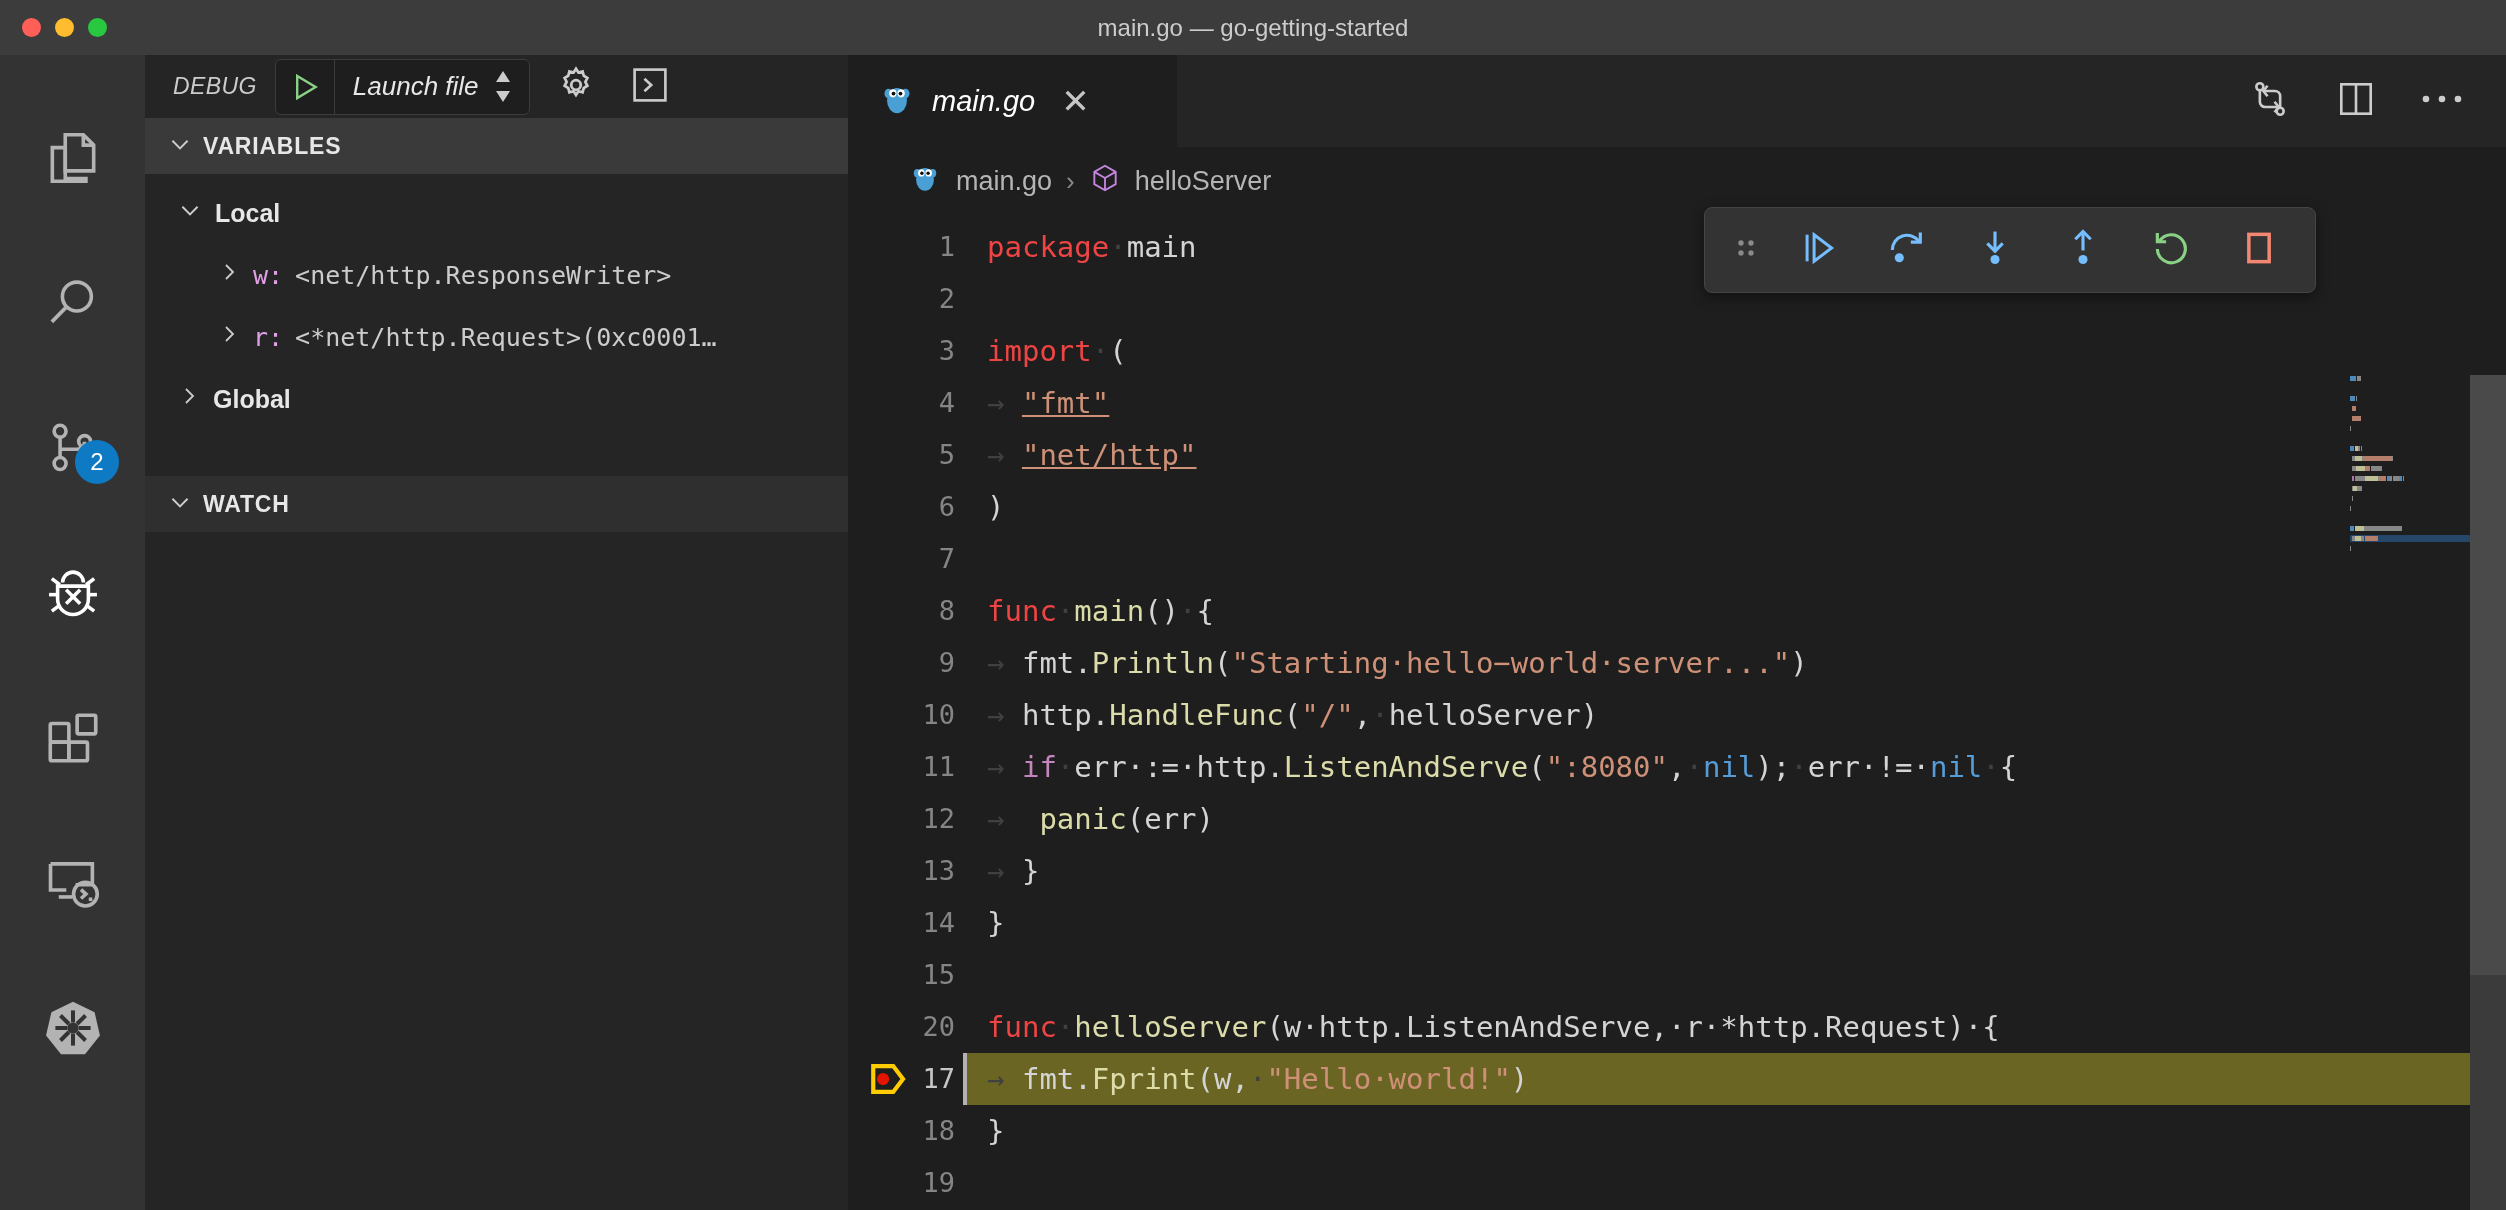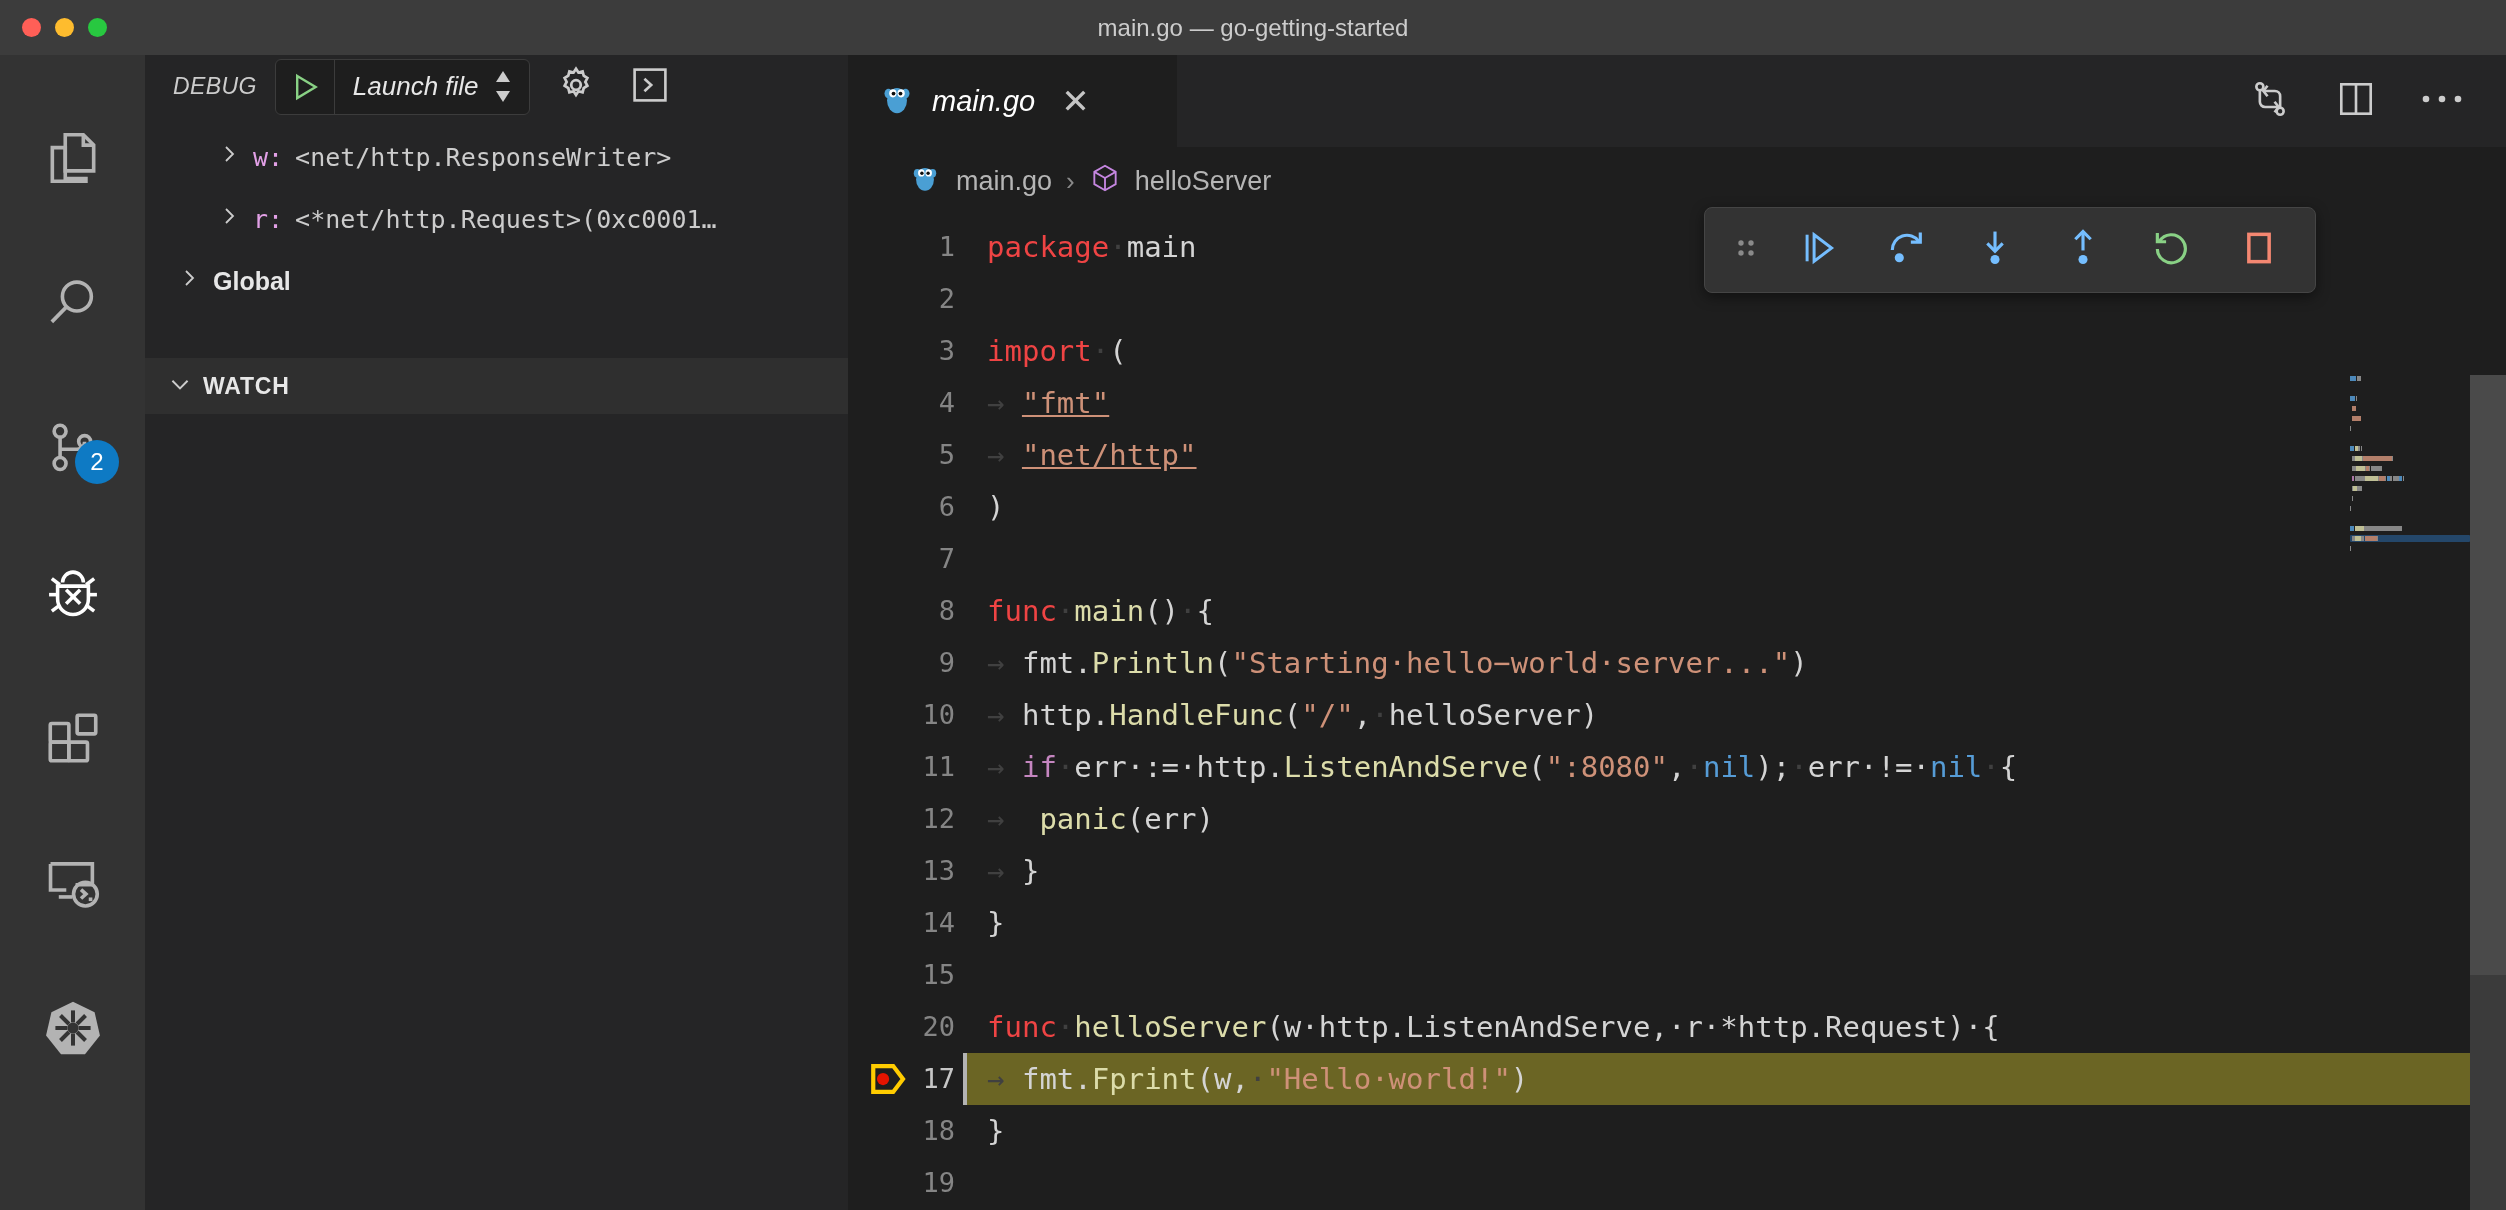--- a/index.html
+++ b/index.html
@@ -275,22 +275,38 @@
         <span class="icon-btn">
           <span>
             <svg width="42" height="42" viewBox="0 0 24 24" fill="none" stroke="#cccccc" stroke-width="1.5">
               <rect x="3.2" y="3.2" width="17.6" height="17.6"></rect>
               <path d="M8.8 8.4l3.9 3.6-3.9 3.6"></path>
             </svg>
           </span>
         </span>
       </div>
 
+      <div class="section-header">
+        <span>
+          <svg width="26" height="26" viewBox="0 0 24 24" fill="none" stroke="#cccccc" stroke-width="1.8">
+            <path d="M5 9l7 7 7-7"></path>
+          </svg>
+        </span>
+        <span class="section-title">VARIABLES</span>
+      </div>
 
       <div class="tree">
+        <div class="tree-row scope">
+          <span>
+            <svg width="26" height="26" viewBox="0 0 24 24" fill="none" stroke="#cccccc" stroke-width="1.8">
+              <path d="M5 9l7 7 7-7"></path>
+            </svg>
+          </span>
+          <span>Local</span>
+        </div>
 
         <div class="tree-row var">
           <span>
             <svg width="24" height="24" viewBox="0 0 24 24" fill="none" stroke="#cccccc" stroke-width="1.8">
               <path d="M9 5l7 7-7 7"></path>
             </svg>
           </span>
           <span class="var-name">w:</span>
           <span class="var-value">&lt;net/http.ResponseWriter&gt;</span>
         </div>

